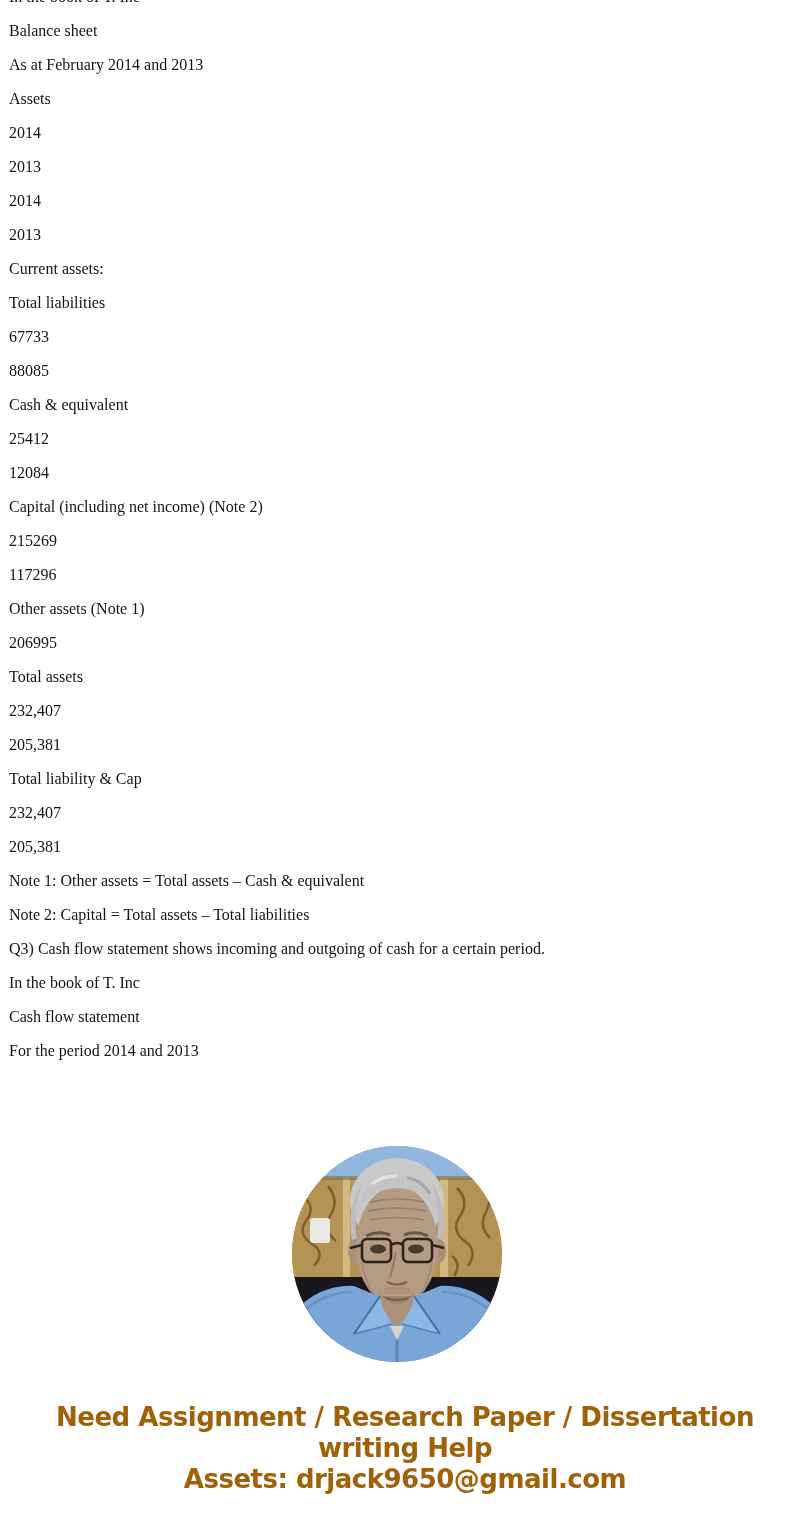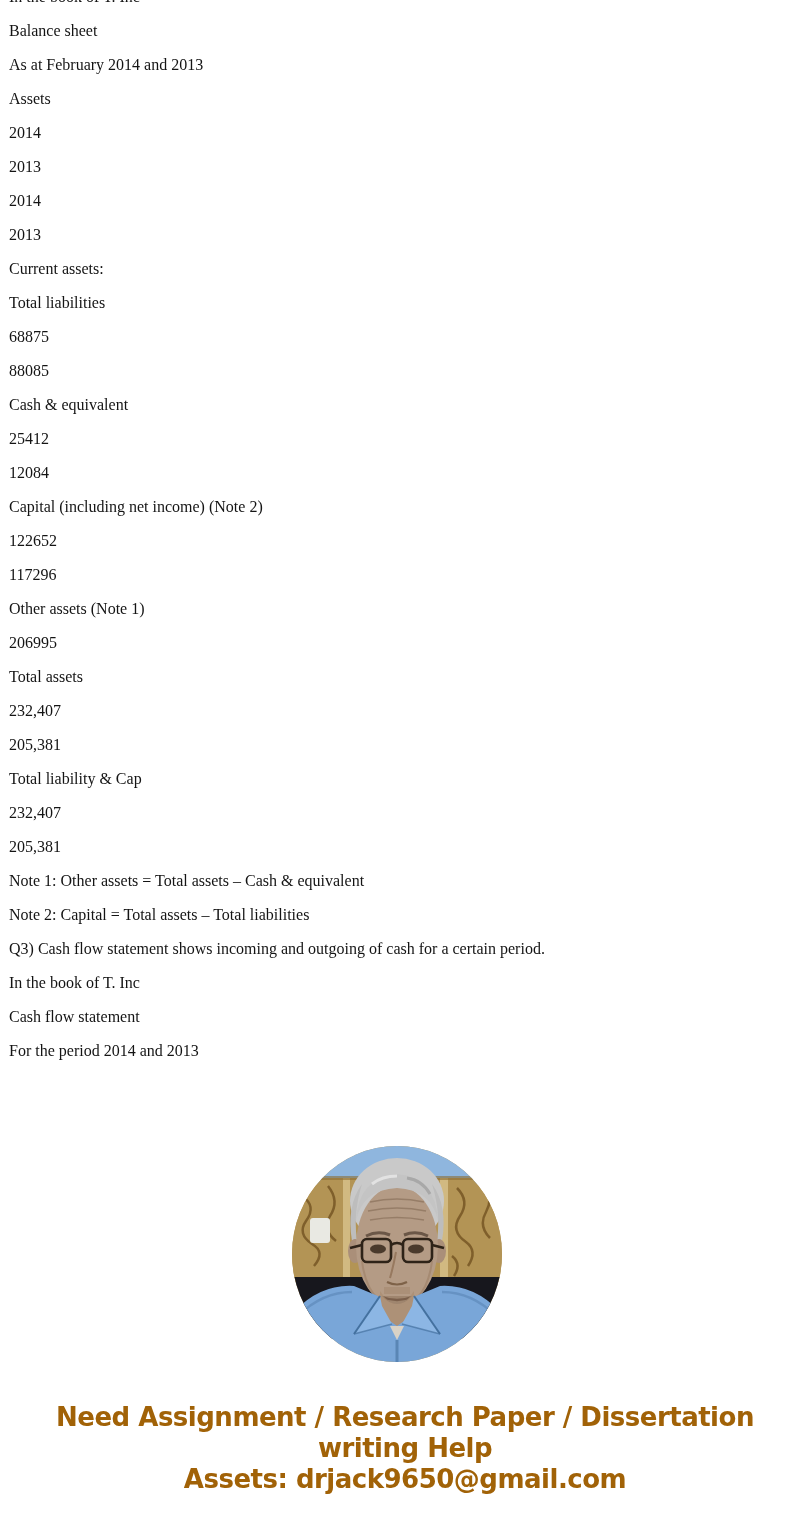--- a/index.html
+++ b/index.html
@@ -80,33 +80,33 @@
 
 
         <p class="doc-line">2014</p>
 
         <p class="doc-line">2013</p>
 
         <p class="doc-line">Current assets:</p>
 
         <p class="doc-line">Total liabilities</p>
 
-        <p class="doc-line">68875</p>
+        <p class="doc-line">67733</p>
 
         <p class="doc-line">88085</p>
 
         <p class="doc-line">Cash &amp; equivalent</p>
 
         <p class="doc-line">25412</p>
 
         <p class="doc-line">12084</p>
 
         <p class="doc-line">Capital (including net income) (Note 2)</p>
 
-        <p class="doc-line">122652</p>
+        <p class="doc-line">215269</p>
 
         <p class="doc-line">117296</p>
 
         <p class="doc-line">Other assets (Note 1)</p>
 
         <p class="doc-line">206995</p>
 
 
         <p class="doc-line">Total assets</p>
 

